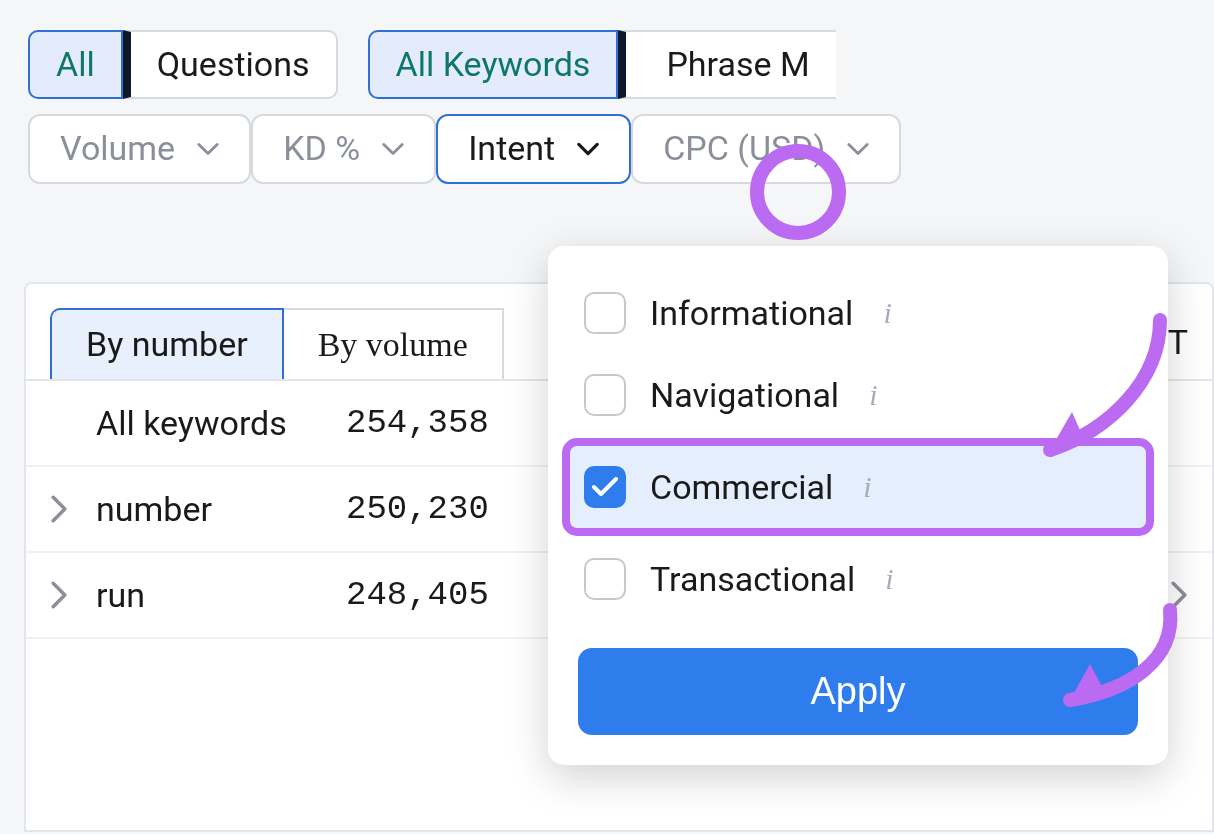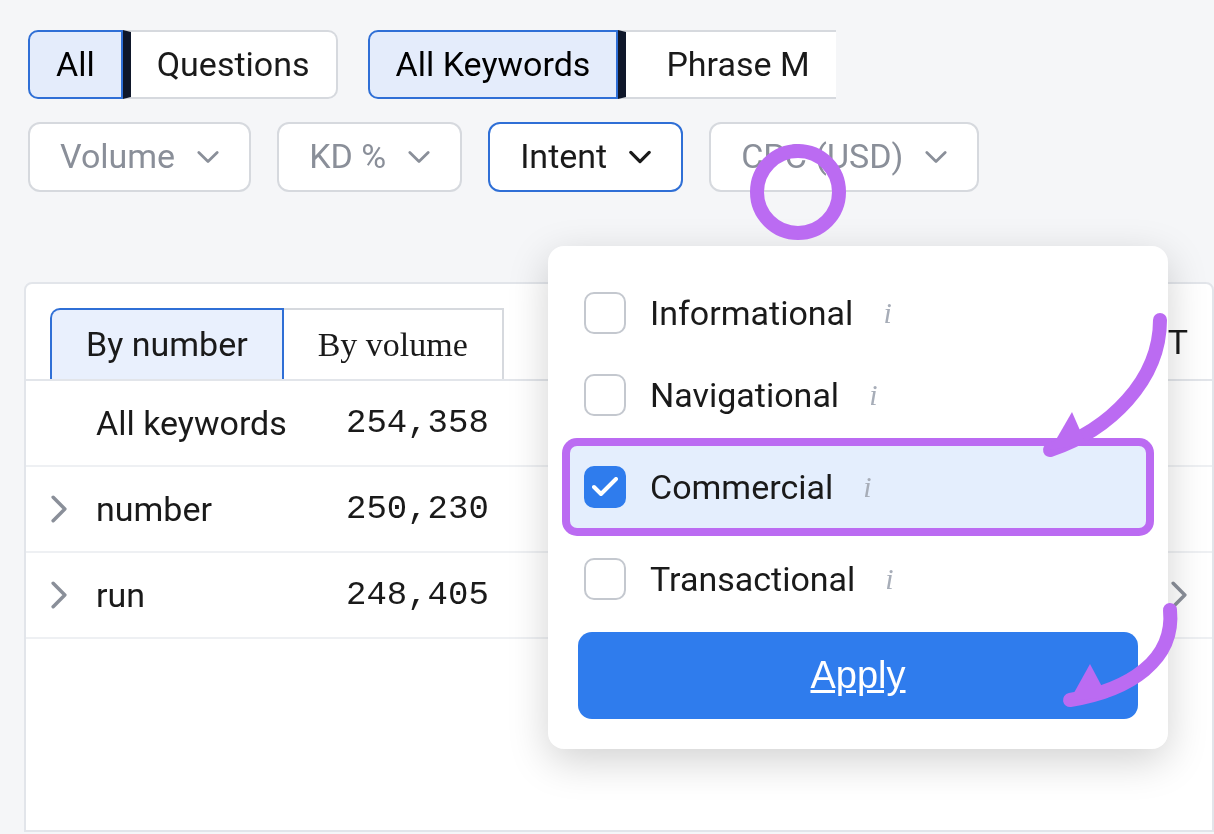--- a/index.html
+++ b/index.html
@@ -27,27 +27,27 @@
     cursor: pointer;
     white-space: nowrap;
     line-height: 1.1;
   }
   .tab:first-child { border-top-left-radius: 10px; border-bottom-left-radius: 10px; }
   .tab:last-child { border-top-right-radius: 10px; border-bottom-right-radius: 10px; border-right: 2px solid #d6d9de; }
   .tab + .tab { border-left: none; }
   .tab.active {
     background: #e4ecfb;
     border-color: #2f6fd6;
-    color: #000000;
+    color: #0f766e;
   }
   .tab-group .tab.active + .tab { border-left: 8px solid #0f172a; text-align: center; }
   .tab.partial { border-right: none; border-top-right-radius: 0; border-bottom-right-radius: 0; padding-left: 40px; }
 
   
-  .filter-row { display: flex; gap: 26px; padding: 23px 28px 0 28px; }
+  .filter-row { display: flex; padding: 15px 28px 0 28px; }
   .filter-btn {
     display: flex;
     align-items: center;
     gap: 22px;
     padding: 14px 30px;
     font-size: 34px;
     color: #8a8f99;
     background: #fff;
     border: 2px solid #d6d9de;
     border-radius: 12px;
@@ -174,30 +174,29 @@
     color: #a7adb8;
     font-size: 30px;
   }
   .opt.highlight {
     background: #e4eefd;
     box-shadow: 0 0 0 8px #bb6bf2;
     border-radius: 7px;
     margin: 10px 0px;
   }
   .apply-btn {
-    margin: 12px 8px 0 8px;
+    margin: 28px 8px 0 8px;
     width: calc(100% - 16px);
     padding: 22px 0;
     background: #2f7ced;
     color: #fff;
     font-size: 38px;
     border: none;
     border-radius: 14px;
     cursor: pointer;
-    text-decoration: underline;
   }
 
   
   .arrow { position: absolute; z-index: 60; pointer-events:none; }
   .arrow svg { overflow: visible; }
 </style>
 </head>
 <body>
 
 <div class="tab-row">

